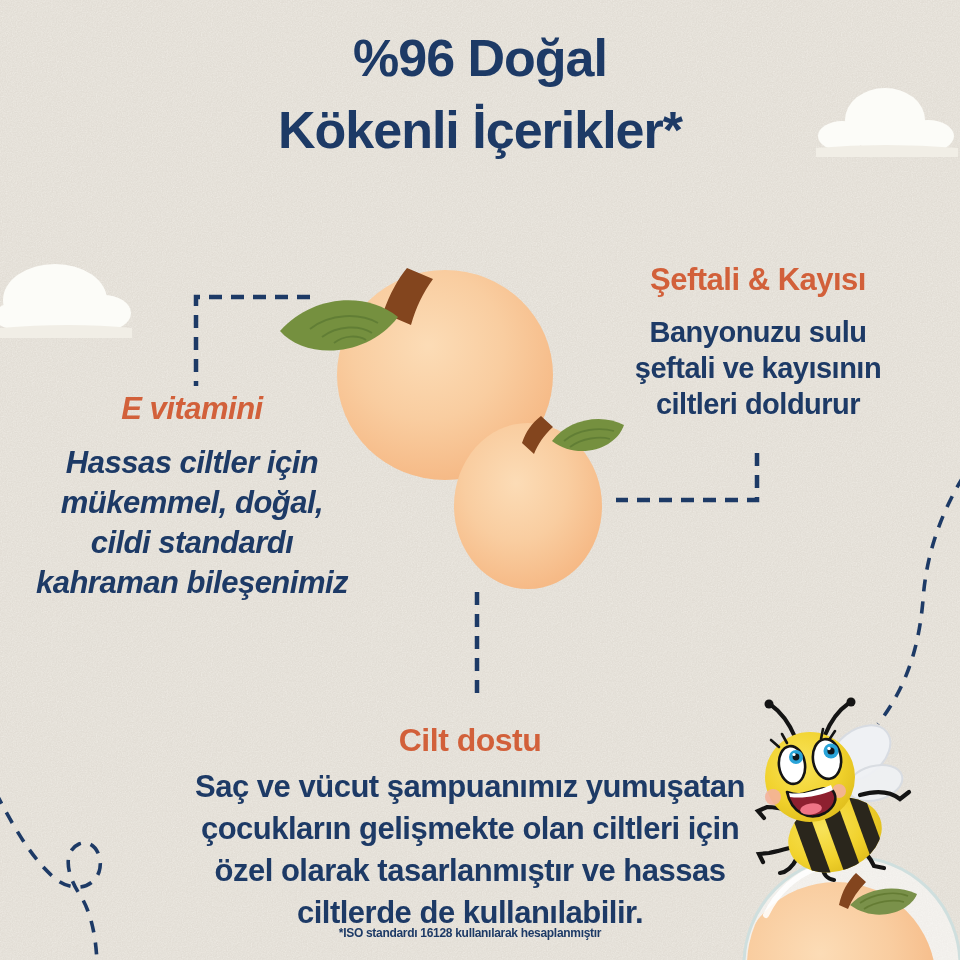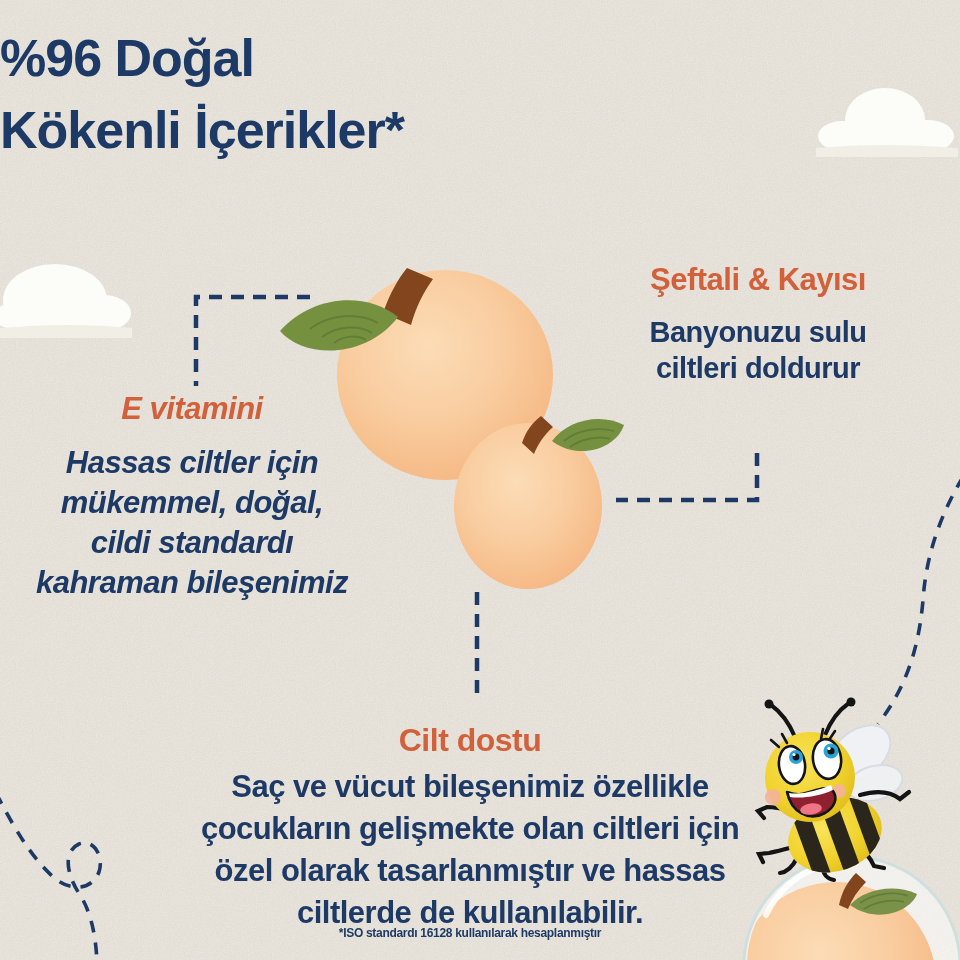--- a/index.html
+++ b/index.html
@@ -4,21 +4,21 @@
 <style>
   html,body{margin:0;padding:0;}
   .canvas{
     position:relative; width:960px; height:960px; overflow:hidden;
     background:#f4f1eb;
     font-family:"Liberation Sans", sans-serif;
   }
   .texture{position:absolute; inset:0; width:960px; height:960px; pointer-events:none;}
   .abs{position:absolute;}
   .page-title{
-    position:absolute; top:22px; left:0; width:960px; text-align:left;
+    position:absolute; top:22px; left:0; width:960px; text-align:center;
     color:#1d3a66; font-weight:bold; font-size:52px; line-height:72px; letter-spacing:-1px;
   }
   .callout{position:absolute; text-align:center; color:#1d3a66; font-weight:bold;}
   .callout h2{margin:16px; padding:0; color:#d2603a; font-size:31px; line-height:36px; font-weight:bold; letter-spacing:-0.5px;}
   .callout .line{white-space:nowrap; letter-spacing:-0.5px;}
   .callout-right{left:560px; top:246px; width:396px;}
   .callout-right .line{font-size:29px; line-height:36px;}
   .callout-left{left:0px; top:375px; width:384px;font-style:italic;}
   .callout-left .line{font-size:31px; line-height:40px;}
   .callout-bottom{left:150px; top:706px; width:640px;}
@@ -105,34 +105,35 @@
     <path d="M282 186 C 298 164, 332 158, 354 170 C 346 194, 308 206, 282 186 Z" fill="#75903f"></path>
     <g fill="none" stroke="#5d7a33" stroke-width="1.8" opacity="0.8">
       <path d="M294 186 C 308 174, 330 172, 344 176"></path>
       <path d="M300 192 C 312 183, 330 181, 340 184"></path>
     </g>
   </svg>
 
   <div class="callout callout-right">
     <h2>Şeftali &amp; Kayısı</h2>
     <div class="line">Banyonuzu  sulu</div>
+    <div class="line">şeftali ve kayısının</div>
     <div class="line">ciltleri doldurur</div>
   </div>
 
   <div class="callout callout-left">
     <h2>E vitamini</h2>
     <div class="line">Hassas ciltler için</div>
     <div class="line">mükemmel, doğal,</div>
     <div class="line">cildi standardı</div>
     <div class="line">kahraman bileşenimiz</div>
   </div>
 
   <div class="callout callout-bottom">
     <h2>Cilt dostu</h2>
-    <div class="line">Saç ve vücut bileşenimiz  özellikle</div>
+    <div class="line">Saç ve vücut şampuanımız  yumuşatan</div>
     <div class="line">çocukların gelişmekte olan ciltleri için</div>
     <div class="line">özel olarak tasarlanmıştır ve hassas</div>
     <div class="line">ciltlerde de kullanılabilir.</div>
   </div>
 
   <div class="footnote">*ISO standardı 16128 kullanılarak hesaplanmıştır</div>
 
   <svg class="abs" style="left:726px; top:843px;" width="234" height="117" viewBox="0 0 234 117">
     <defs>
       <radialGradient id="pg2" cx="42%" cy="36%" r="78%">

